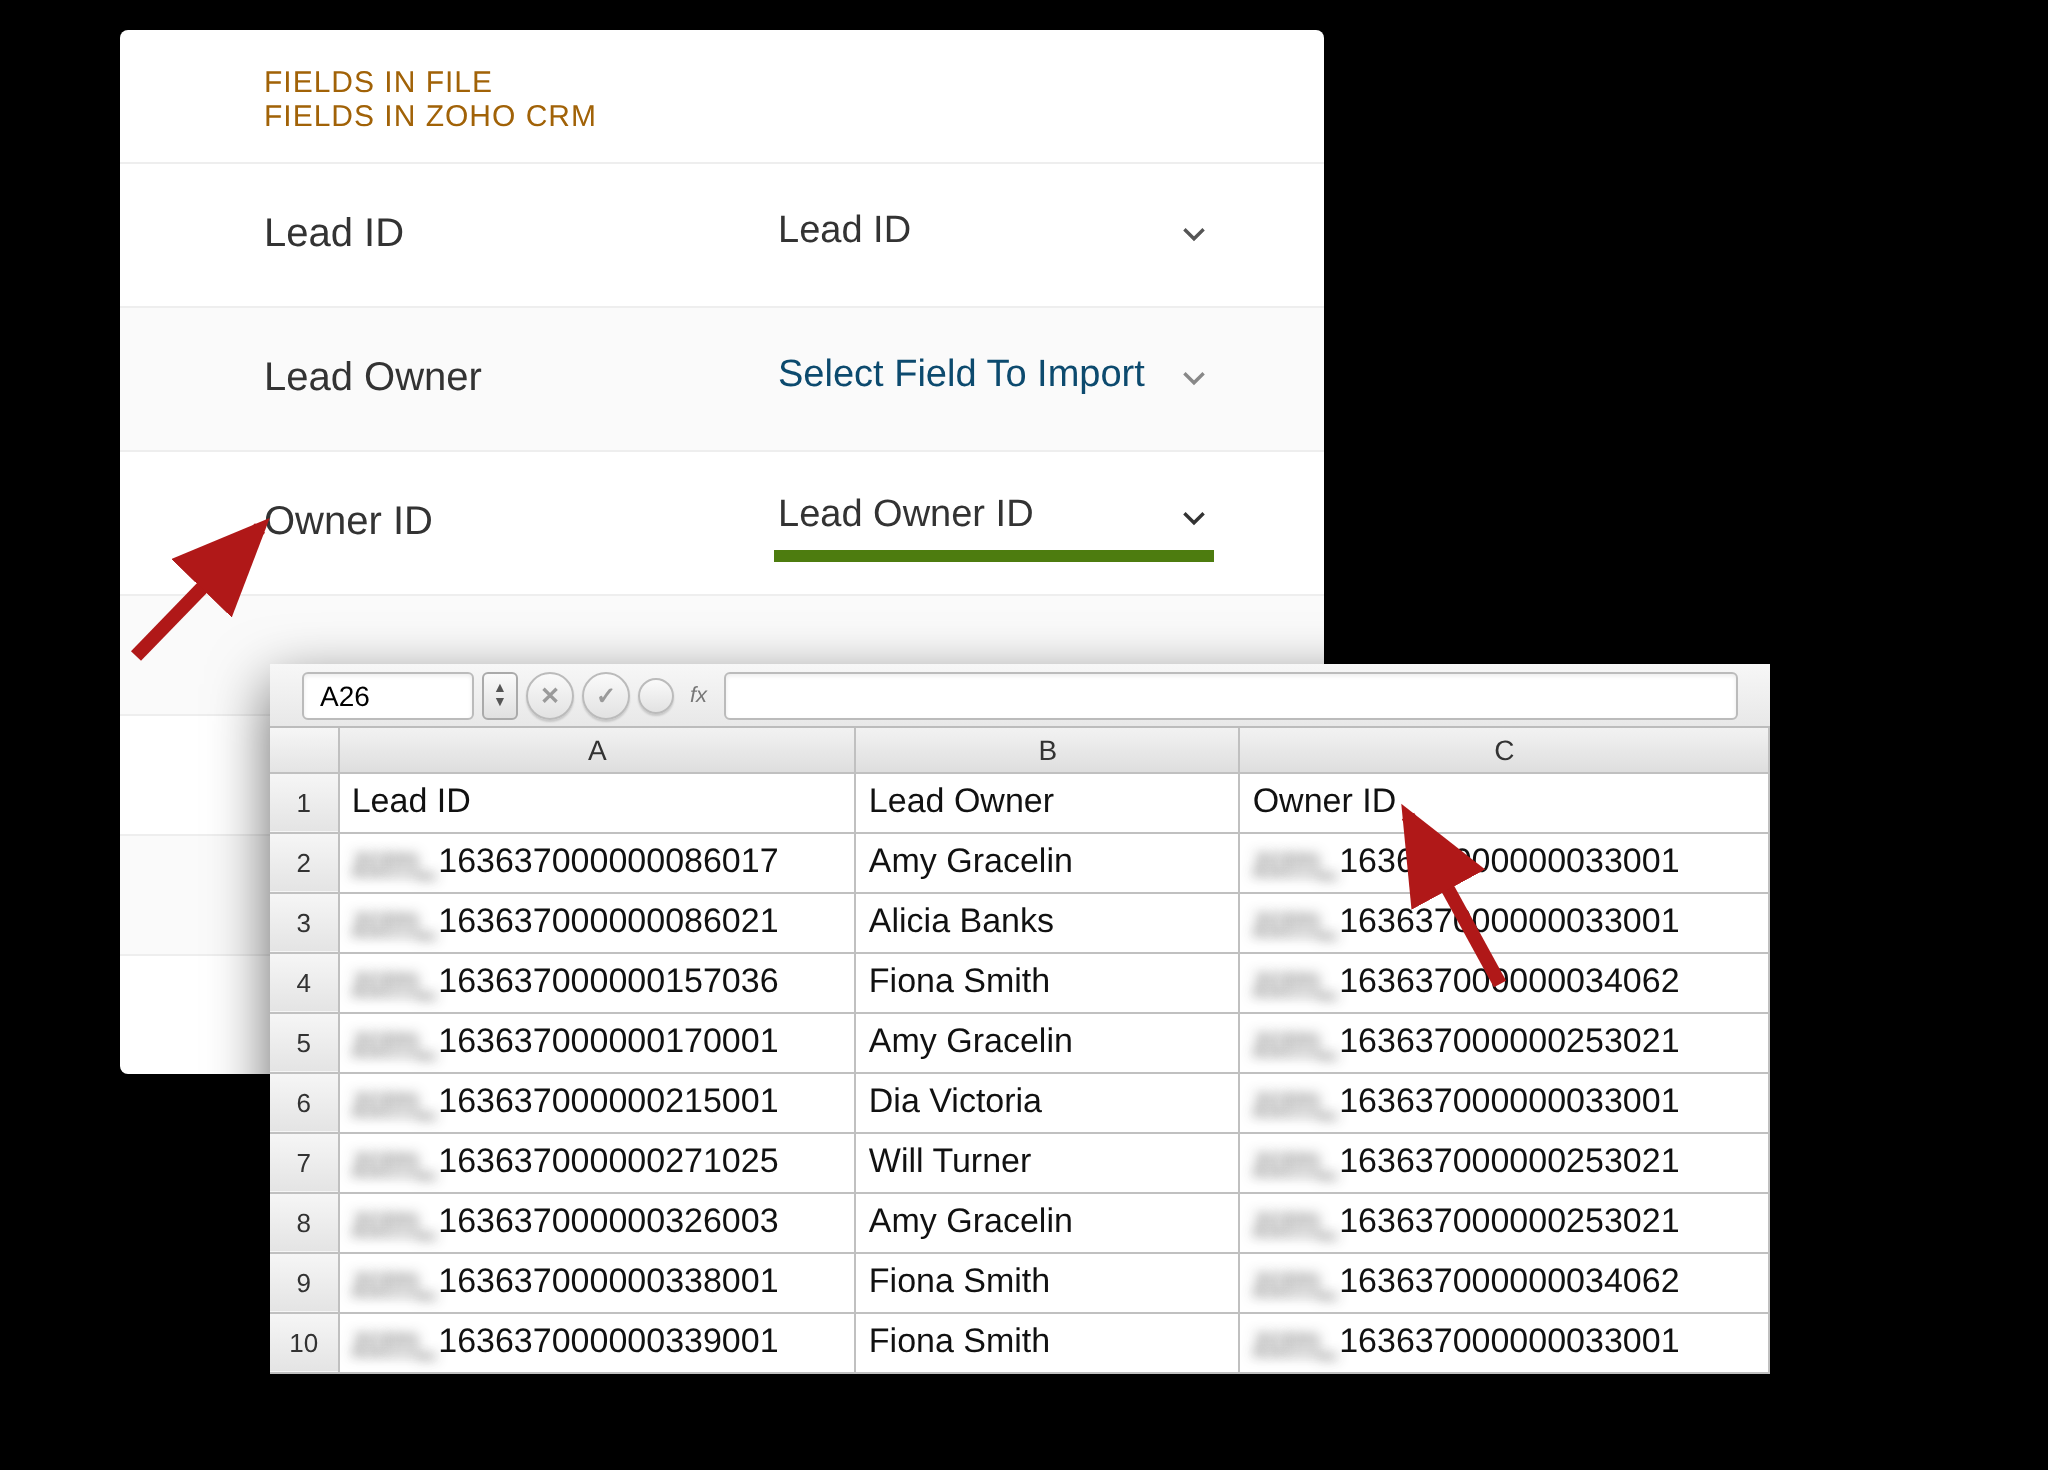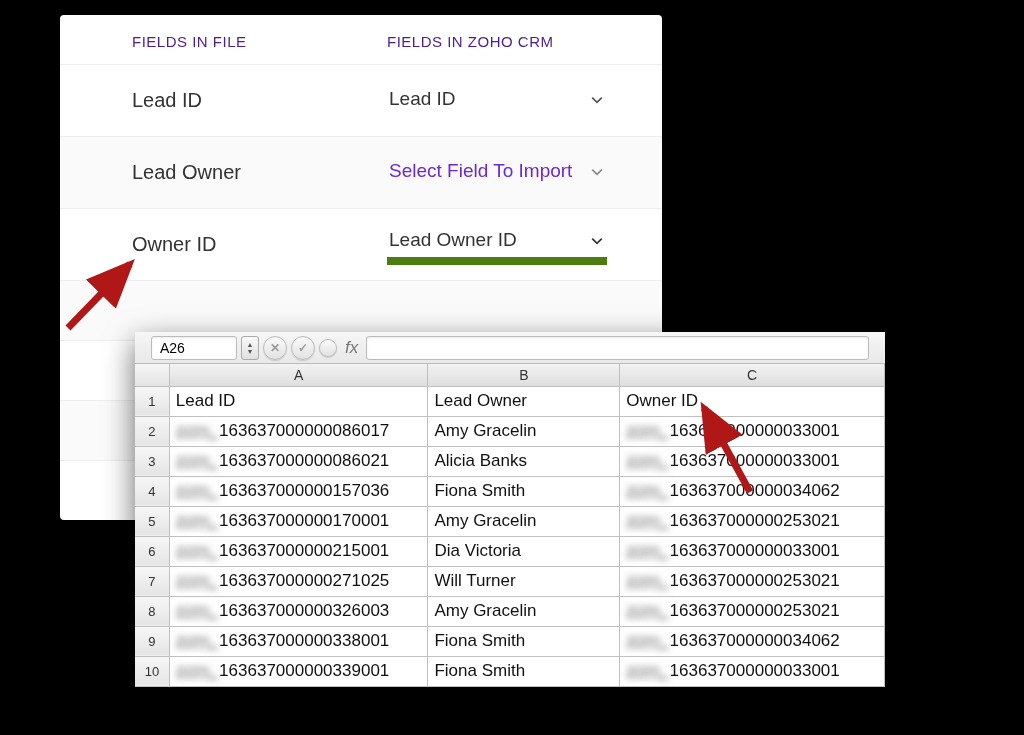--- a/index.html
+++ b/index.html
@@ -21,22 +21,23 @@
     background: #fff;
     border-radius: 4px;
     box-shadow: 0 6px 20px rgba(0,0,0,0.5);
     overflow: hidden;
   }
   .map-header {
     display: flex;
     padding: 18px 0 14px 72px;
     font-size: 15px;
     letter-spacing: 0.5px;
-    color: #4c1d95;
+    color: #a16207;
     font-weight: 300;
+    flex-direction: column;
   }
   .map-header .col1 { width: 255px; }
   .map-header .col2 { }
   .map-row {
     display: flex;
     align-items: center;
     padding: 14px 0 14px 72px;
     border-top: 1px solid #eee;
     height: 72px;
   }
@@ -50,22 +51,22 @@
   .crm-select {
     position: relative;
     width: 220px;
     font-size: 19px;
     color: #333;
     border-bottom: 1px solid transparent;
     padding: 4px 24px 6px 2px;
     cursor: pointer;
     font-weight: 300;
   }
-  .crm-select.placeholder { color: #6d28d9; }
-  .crm-select.active { border-bottom: 8px solid #4d7c0f; color:#333; }
+  .crm-select.placeholder { color: #0c4a6e; }
+  .crm-select.active { border-bottom: 6px solid #4d7c0f; color:#333; }
   .chevron {
     position: absolute;
     right: 4px;
     top: 50%;
     transform: translateY(-50%);
     width: 12px; height: 12px;
     color:#555;
   }
   .chevron svg { width:100%; height:100%; display:block; }
 
@@ -111,21 +112,21 @@
     line-height:1;
   }
   .fb-btn {
     width:24px; height:24px;
     border:1px solid #bbb; border-radius:12px;
     background:linear-gradient(#fafafa,#e2e2e2);
     display:flex; align-items:center; justify-content:center;
     color:#9a9a9a; font-size:12px; font-weight:bold;
     box-shadow: 0 1px 1px rgba(0,0,0,0.15);
   }
-  .fx-label { font-style: italic; font-size:17px; color:#777; padding:0 4px; }
+  .fx-label { font-style: italic; font-size:11px; color:#777; padding:0 4px; }
   .fx-input {
     flex:1; height:24px; background:#fff;
     border:1px solid #bbb; border-radius:3px;
     box-shadow: inset 0 1px 2px rgba(0,0,0,0.08);
   }
 
   .grid { display:table; width:100%; border-collapse:collapse; }
   .grow { display:table-row; }
   .corner, .colhead, .rowhead, .cell {
     display:table-cell;

